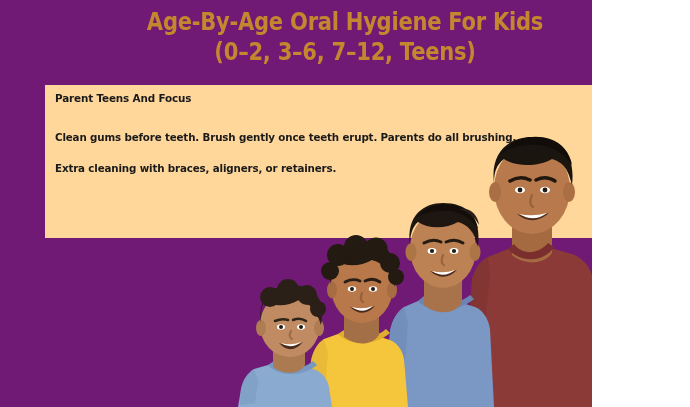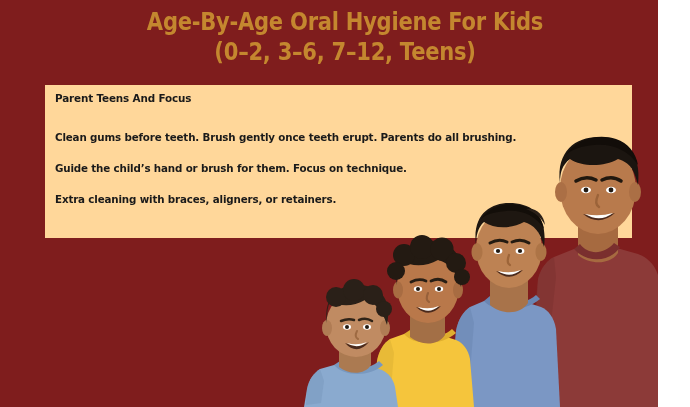--- a/index.html
+++ b/index.html
@@ -11,23 +11,23 @@
   }
 
   body {
     background: #ffffff;
     font-family: "Liberation Sans", sans-serif;
     position: relative;
   }
 
   #infographic {
     position: relative;
-    width: 658px;
+    width: 592px;
     height: 407px;
-    background: #7f1d1d;
+    background: #701a75;
     overflow: hidden;
   }
 
   
   .title-block {
     position: absolute;
     top: 8px;
     left: 0;
     width: 690px;
     text-align: center;
@@ -130,21 +130,20 @@
     <span class="title-line title-line-2">(0–2, 3–6, 7–12, Teens)</span>
   </div>
 
   <div class="table-wrap">
 
 
     <div class="col-action">
       <div class="cell cell-head">Parent Teens And Focus</div>
       <div class="spacer-top"></div>
       <div class="cell cell-body">Clean gums before teeth. Brush gently once teeth erupt. Parents do all brushing.</div>
-      <div class="cell cell-body">Guide the child’s hand or brush for them. Focus on technique.</div>
       <div class="cell cell-body">Extra cleaning with braces, aligners, or retainers.</div>
       <div class="spacer-bottom"></div>
     </div>
 
   </div>
 
   <div class="photo-group">
     <svg viewBox="0 0 360 310" xmlns="http://www.w3.org/2000/svg" aria-hidden="true">
       <defs>
         <clipPath id="frame">

